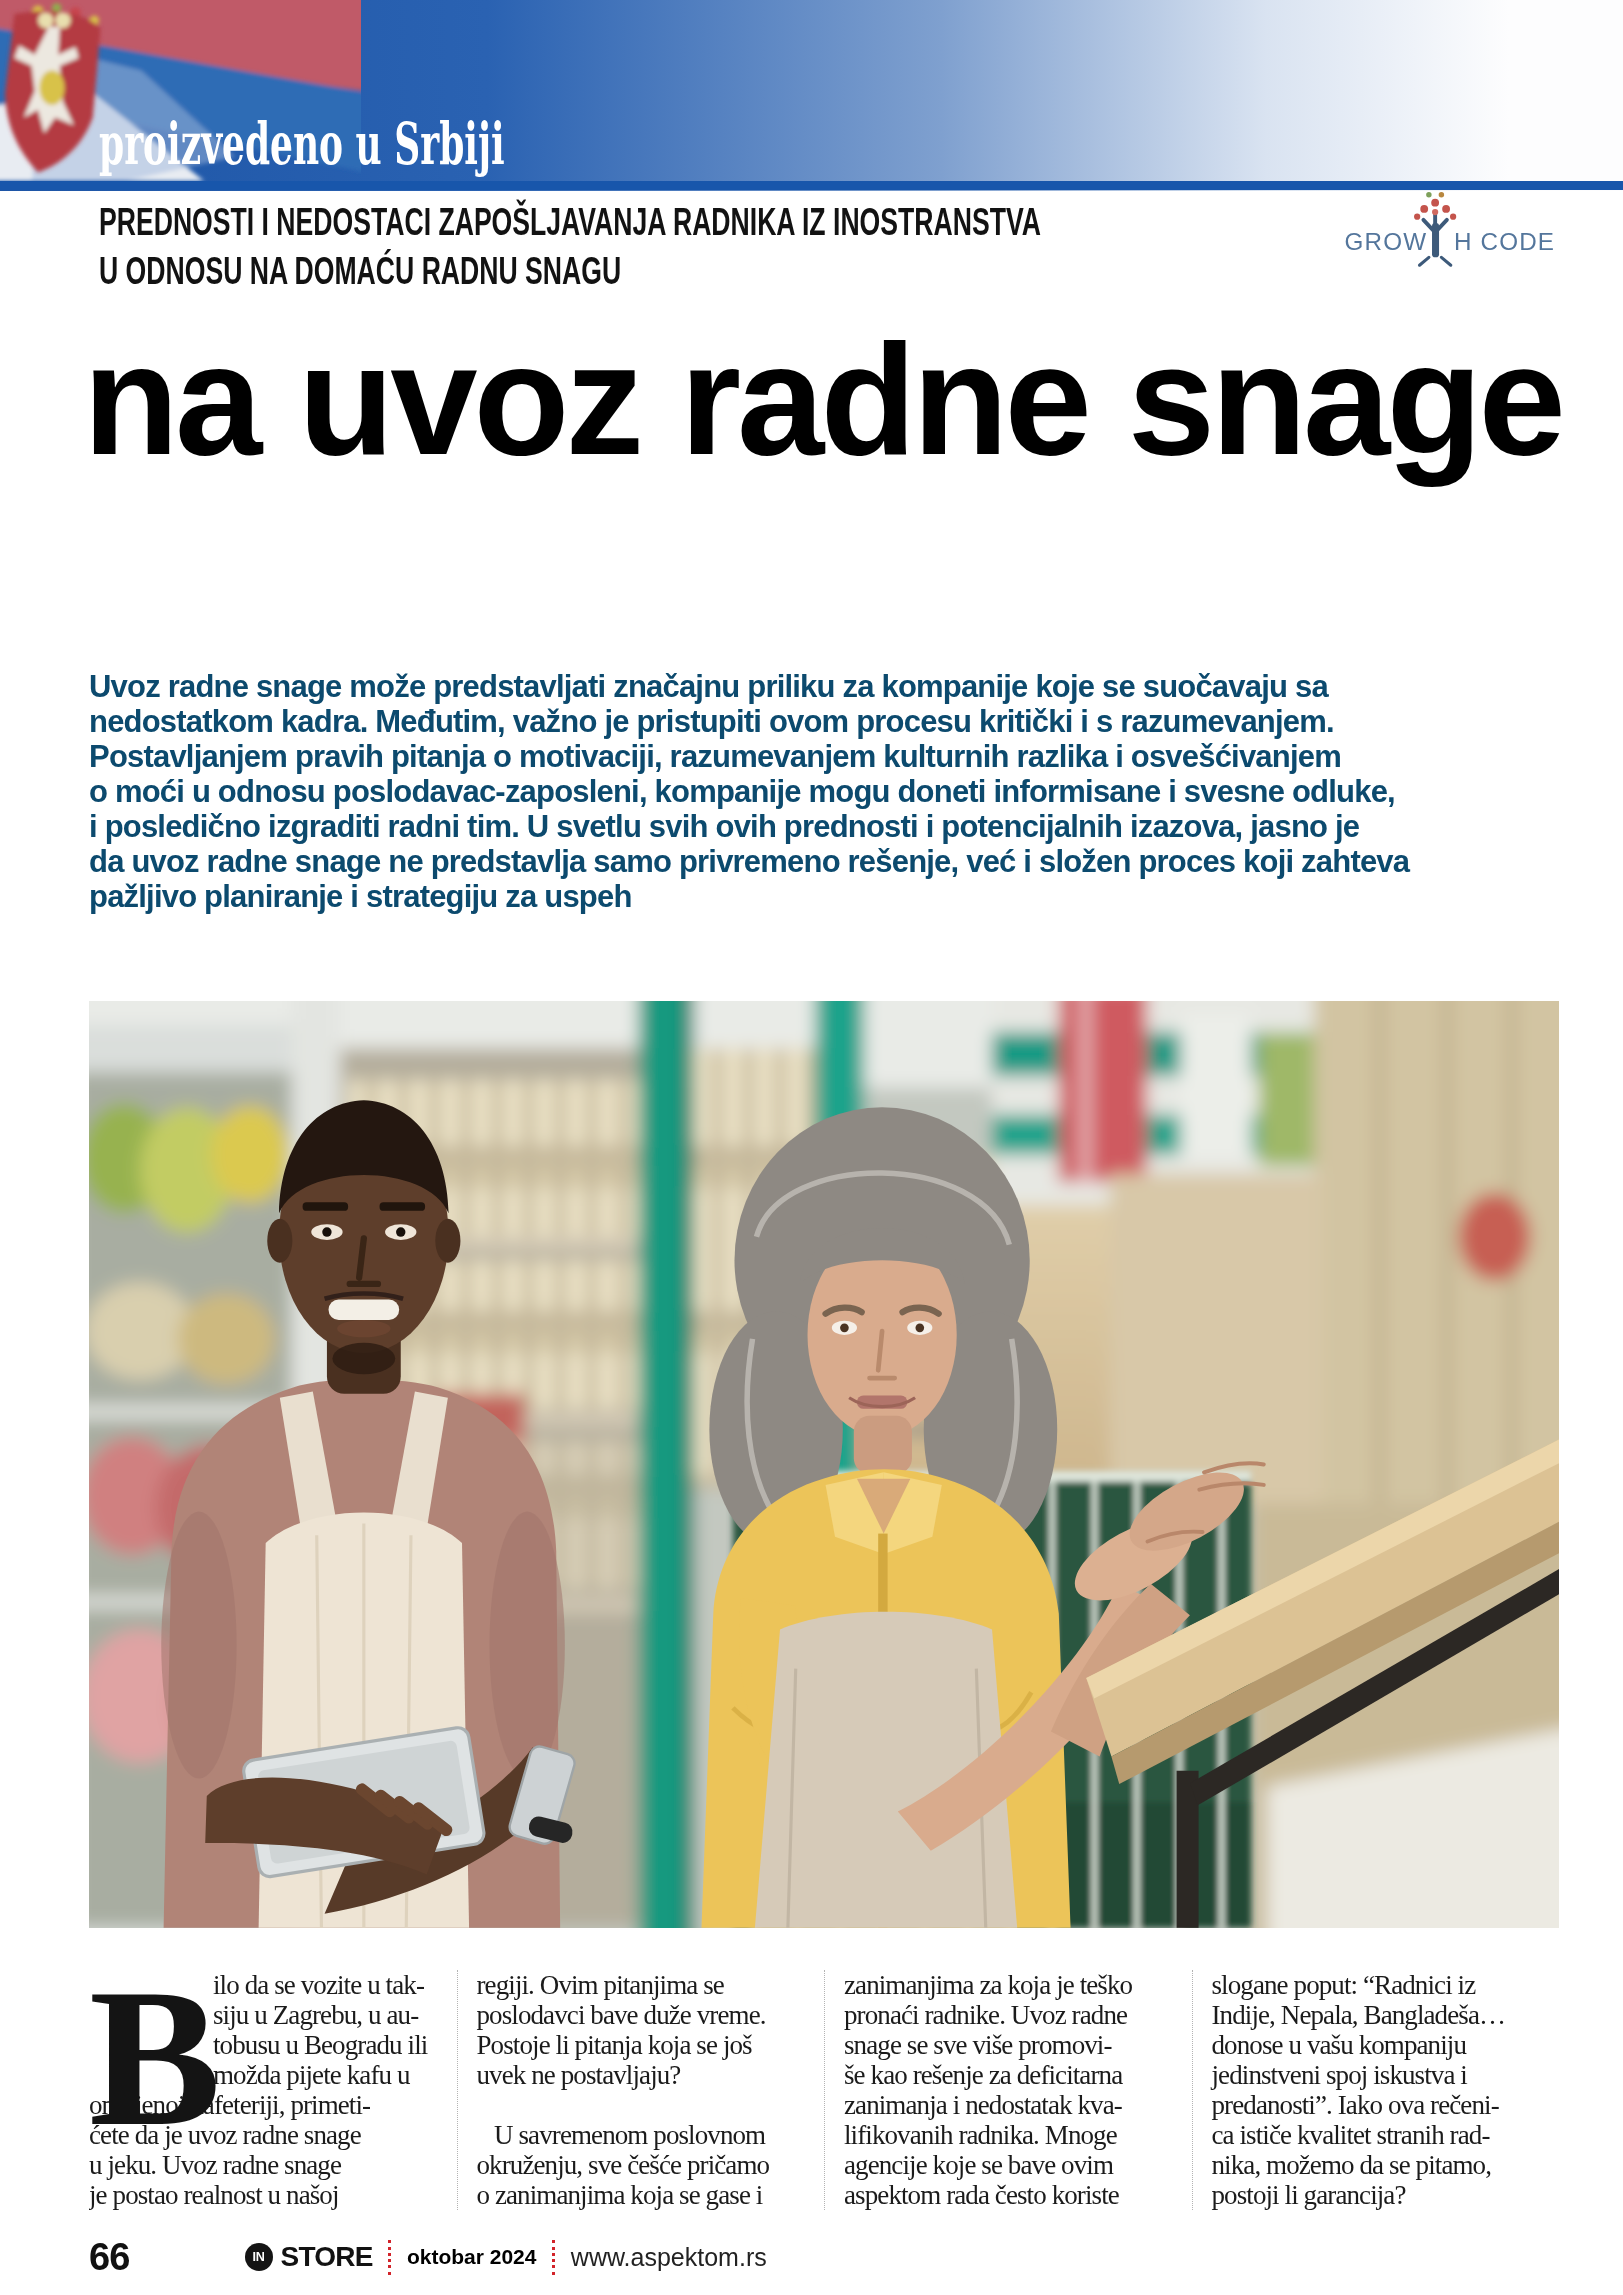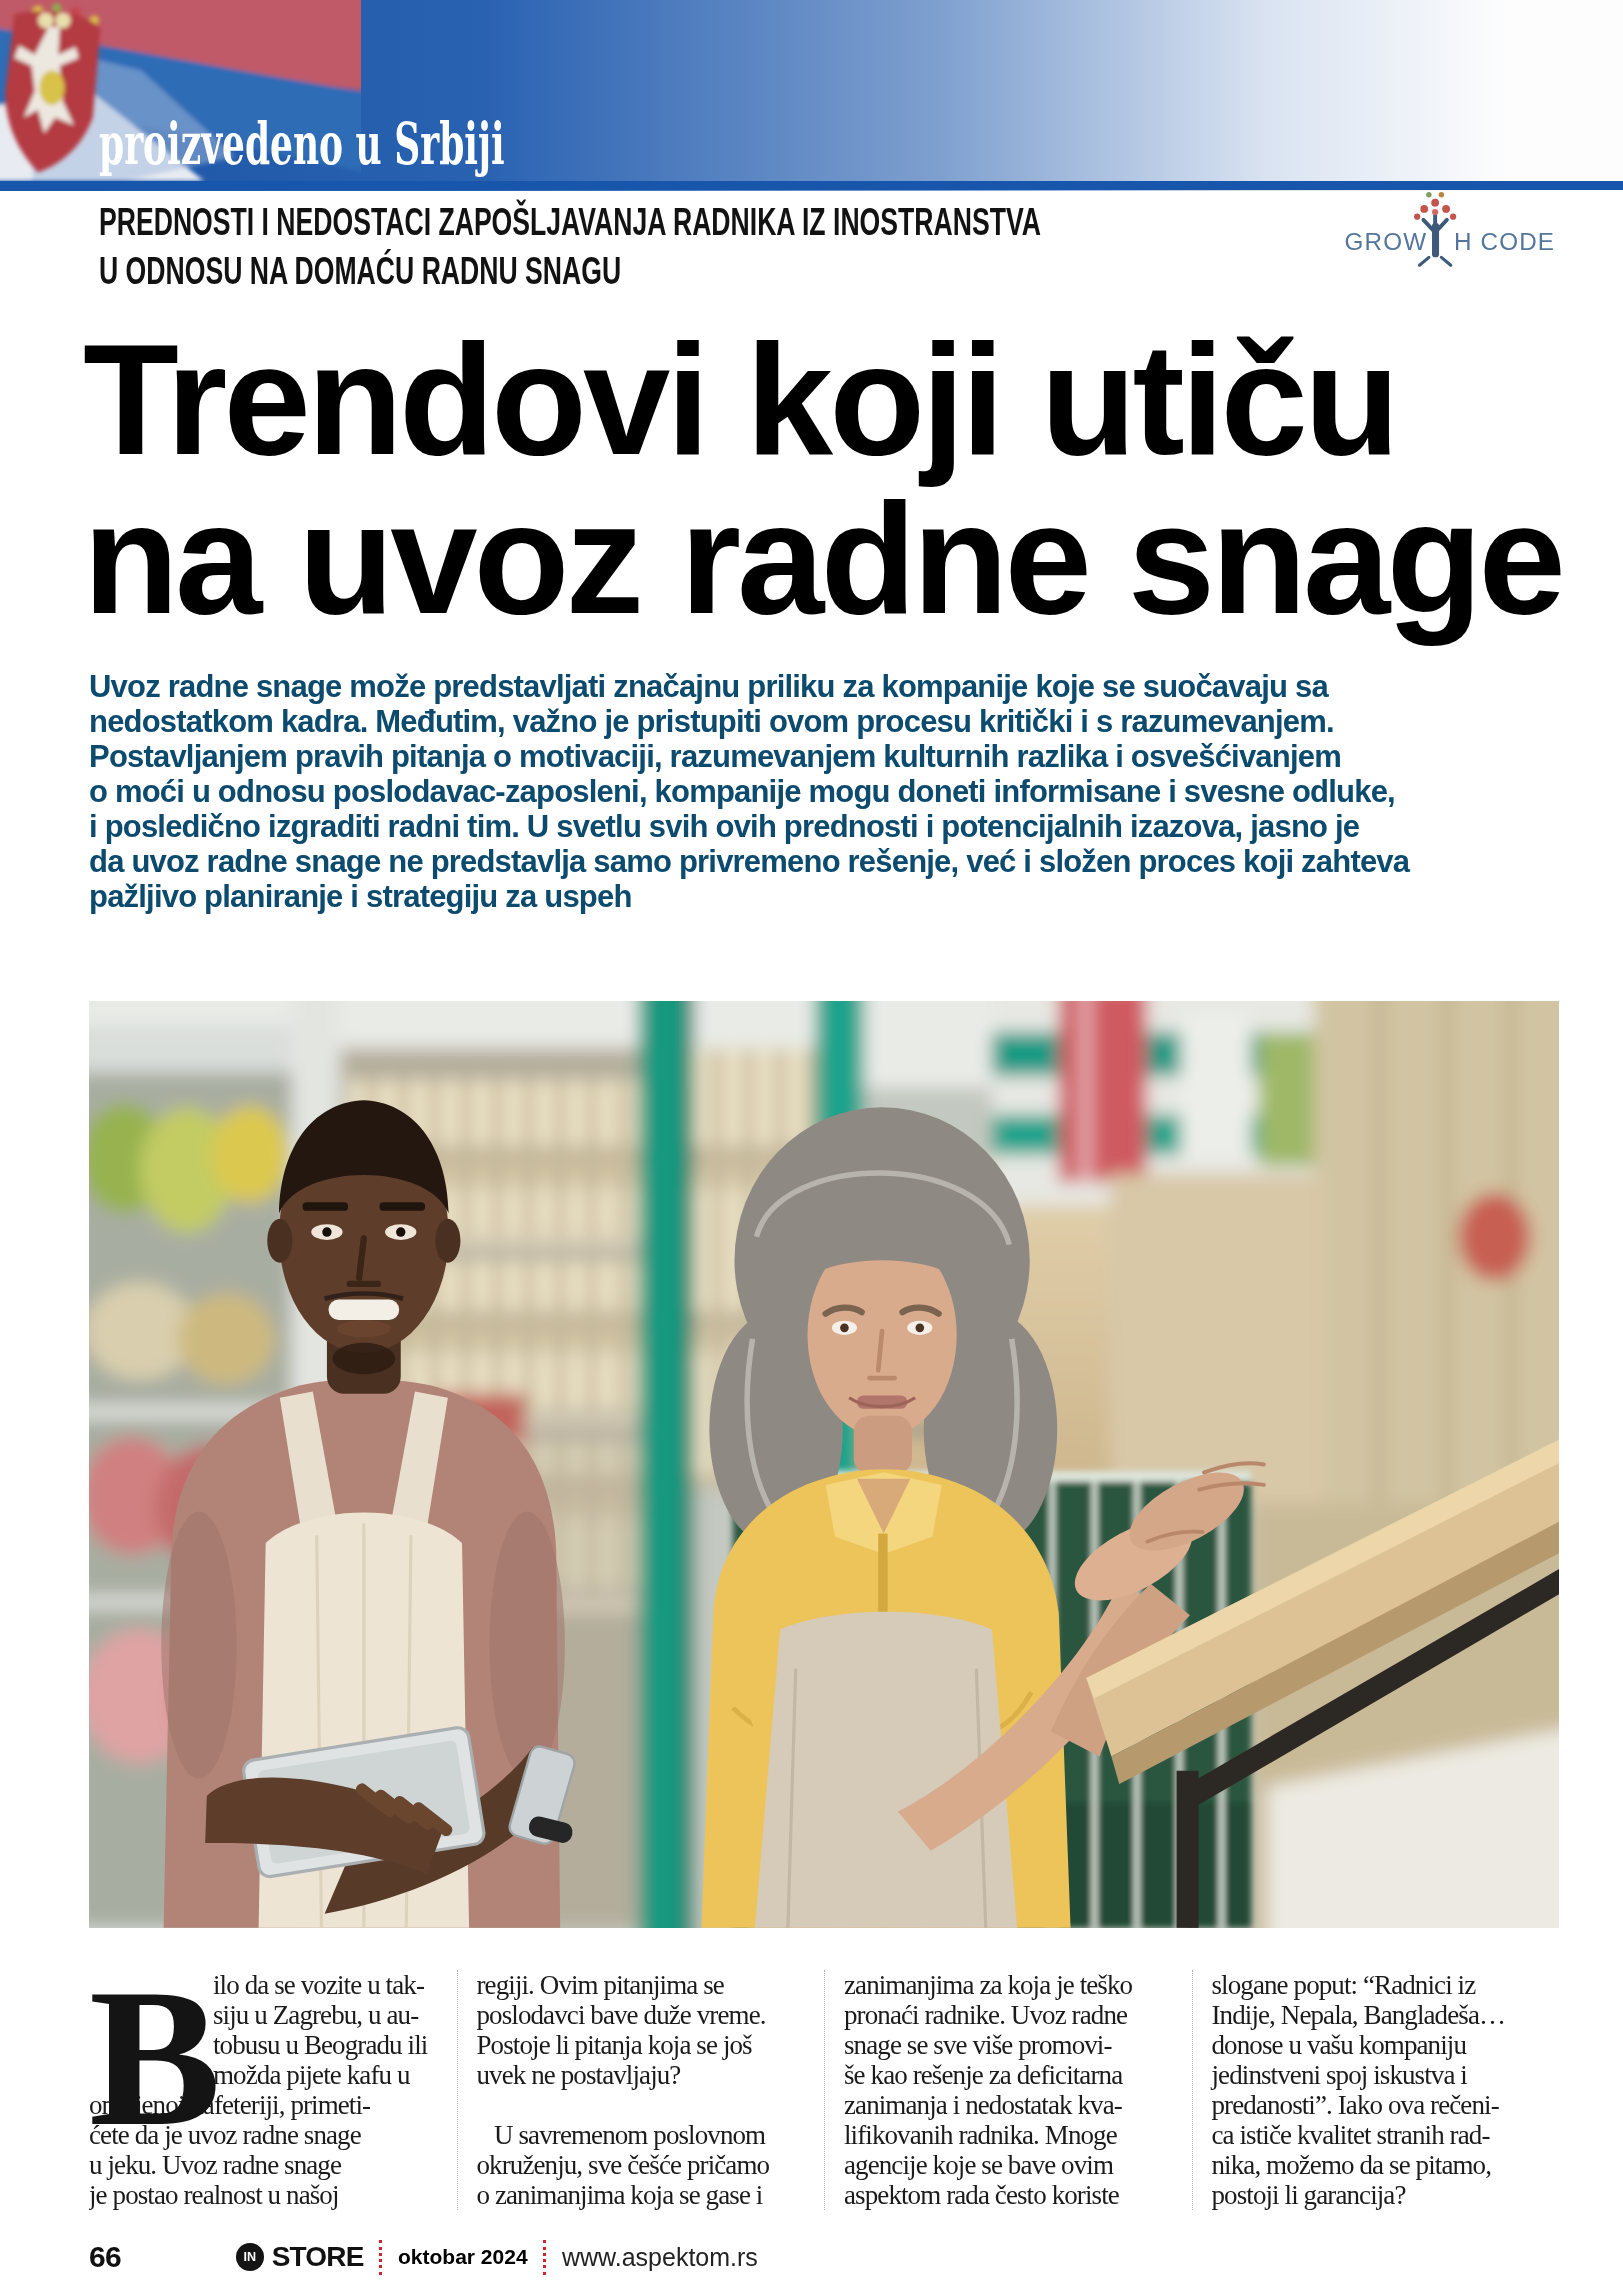--- a/index.html
+++ b/index.html
@@ -39,21 +39,21 @@
     grid-template-columns:1fr 1fr 1fr 1fr;
     font-family:"Liberation Serif",serif;font-size:27px;line-height:30px;letter-spacing:-0.9px;color:#1b1b1b;}
   .col{position:relative;padding-right:14px;overflow:hidden;white-space:nowrap;}
   .col + .col{border-left:1.6px dotted #b3b3b3;padding-left:19px;}
   .dropcap{position:absolute;left:0;top:-11px;font-size:198px;line-height:1;font-weight:bold;color:#141414;
     font-family:"Liberation Serif",serif;letter-spacing:0;}
   .indented{margin-left:124px;}
 
   
   .footer{position:absolute;left:89px;top:2235px;width:1470px;height:44px;display:flex;align-items:center;}
-  .page-number{font-size:30px;font-weight:bold;letter-spacing:-0.8px;color:#111;}
+  .page-number{font-size:38px;font-weight:bold;letter-spacing:-0.8px;color:#111;}
   .brand{display:flex;align-items:center;margin-left:115px;}
   .logo-circle{width:28px;height:28px;border-radius:50%;background:#141414;color:#fff;display:flex;
     align-items:center;justify-content:center;font-size:12.6px;font-weight:bold;letter-spacing:0;}
   .brand-store{font-size:28px;font-weight:bold;letter-spacing:-0.8px;margin-left:7.9px;color:#121212;}
   .red-sep{height:35px;border-left:3.1px dotted #d2232a;margin:0 15.7px;}
   .issue{font-size:21px;font-weight:bold;color:#000000;}
   .website{font-size:25px;color:#222;}
 </style>
 </head>
 <body>
@@ -103,21 +103,20 @@
       <circle cx="139" cy="38" r="4" fill="#c4544c"></circle>
         <circle cx="108" cy="10" r="3.5" fill="#7da05a"></circle>
       <circle cx="124" cy="10" r="3.5" fill="#b8873f"></circle>
         <circle cx="116" cy="32" r="4" fill="#d06a60"></circle>
     </g>
     <text x="0" y="80" font-family="Liberation Sans, sans-serif" font-size="31" letter-spacing="1.5" fill="#54769c">GROW</text>
     <text x="140" y="80" font-family="Liberation Sans, sans-serif" font-size="31" letter-spacing="1.5" fill="#54769c">H CODE</text>
   </svg>
 
   <div class="headline">
-    <div>Trendovi koji utiču</div>
     <div>na uvoz radne snage</div>
   </div>
 
   <div class="intro">Uvoz radne snage može predstavljati značajnu priliku za kompanije koje se suočavaju sa<br>nedostatkom kadra. Međutim, važno je pristupiti ovom procesu kritički i s razumevanjem.<br>Postavljanjem pravih pitanja o motivaciji, razumevanjem kulturnih razlika i osvešćivanjem<br>o moći u odnosu poslodavac-zaposleni, kompanije mogu doneti informisane i svesne odluke,<br>i posledično izgraditi radni tim. U svetlu svih ovih prednosti i potencijalnih izazova, jasno je<br>da uvoz radne snage ne predstavlja samo privremeno rešenje, već i složen proces koji zahteva<br>pažljivo planiranje i strategiju za uspeh</div>
 
   <div class="photo">
     <svg width="1470" height="927" viewBox="0 0 1872 1180">
       <defs>
         <filter id="bgblur" x="-5%" y="-5%" width="110%" height="110%">
             <feGaussianBlur stdDeviation="11"></feGaussianBlur>

